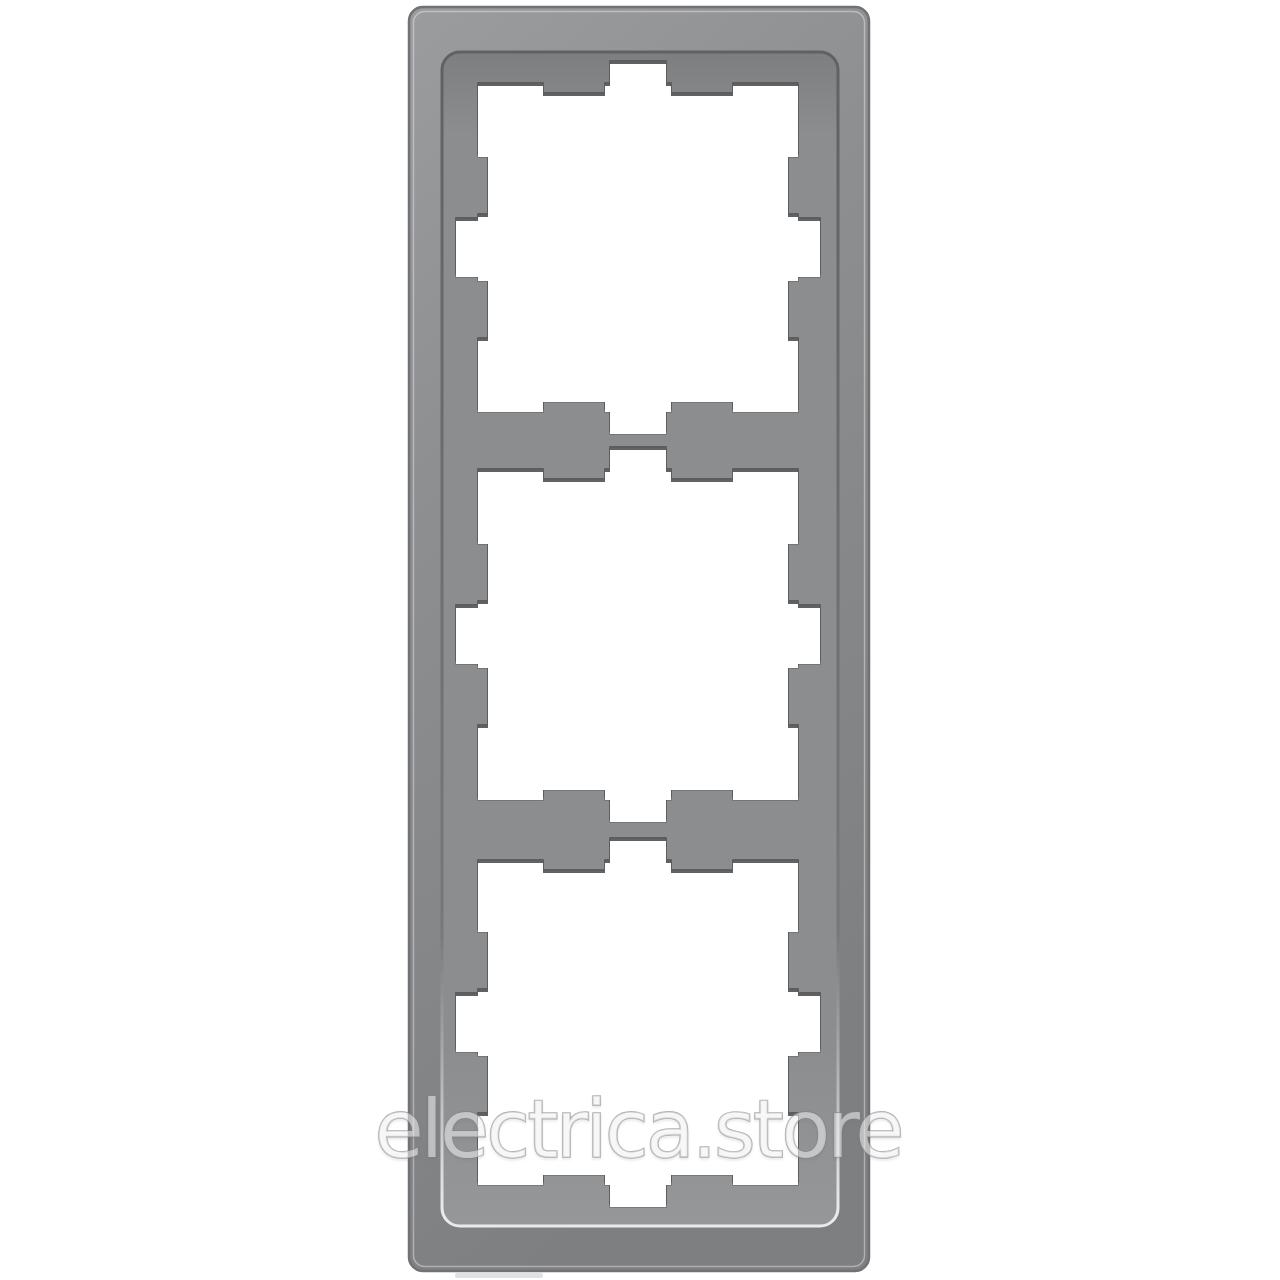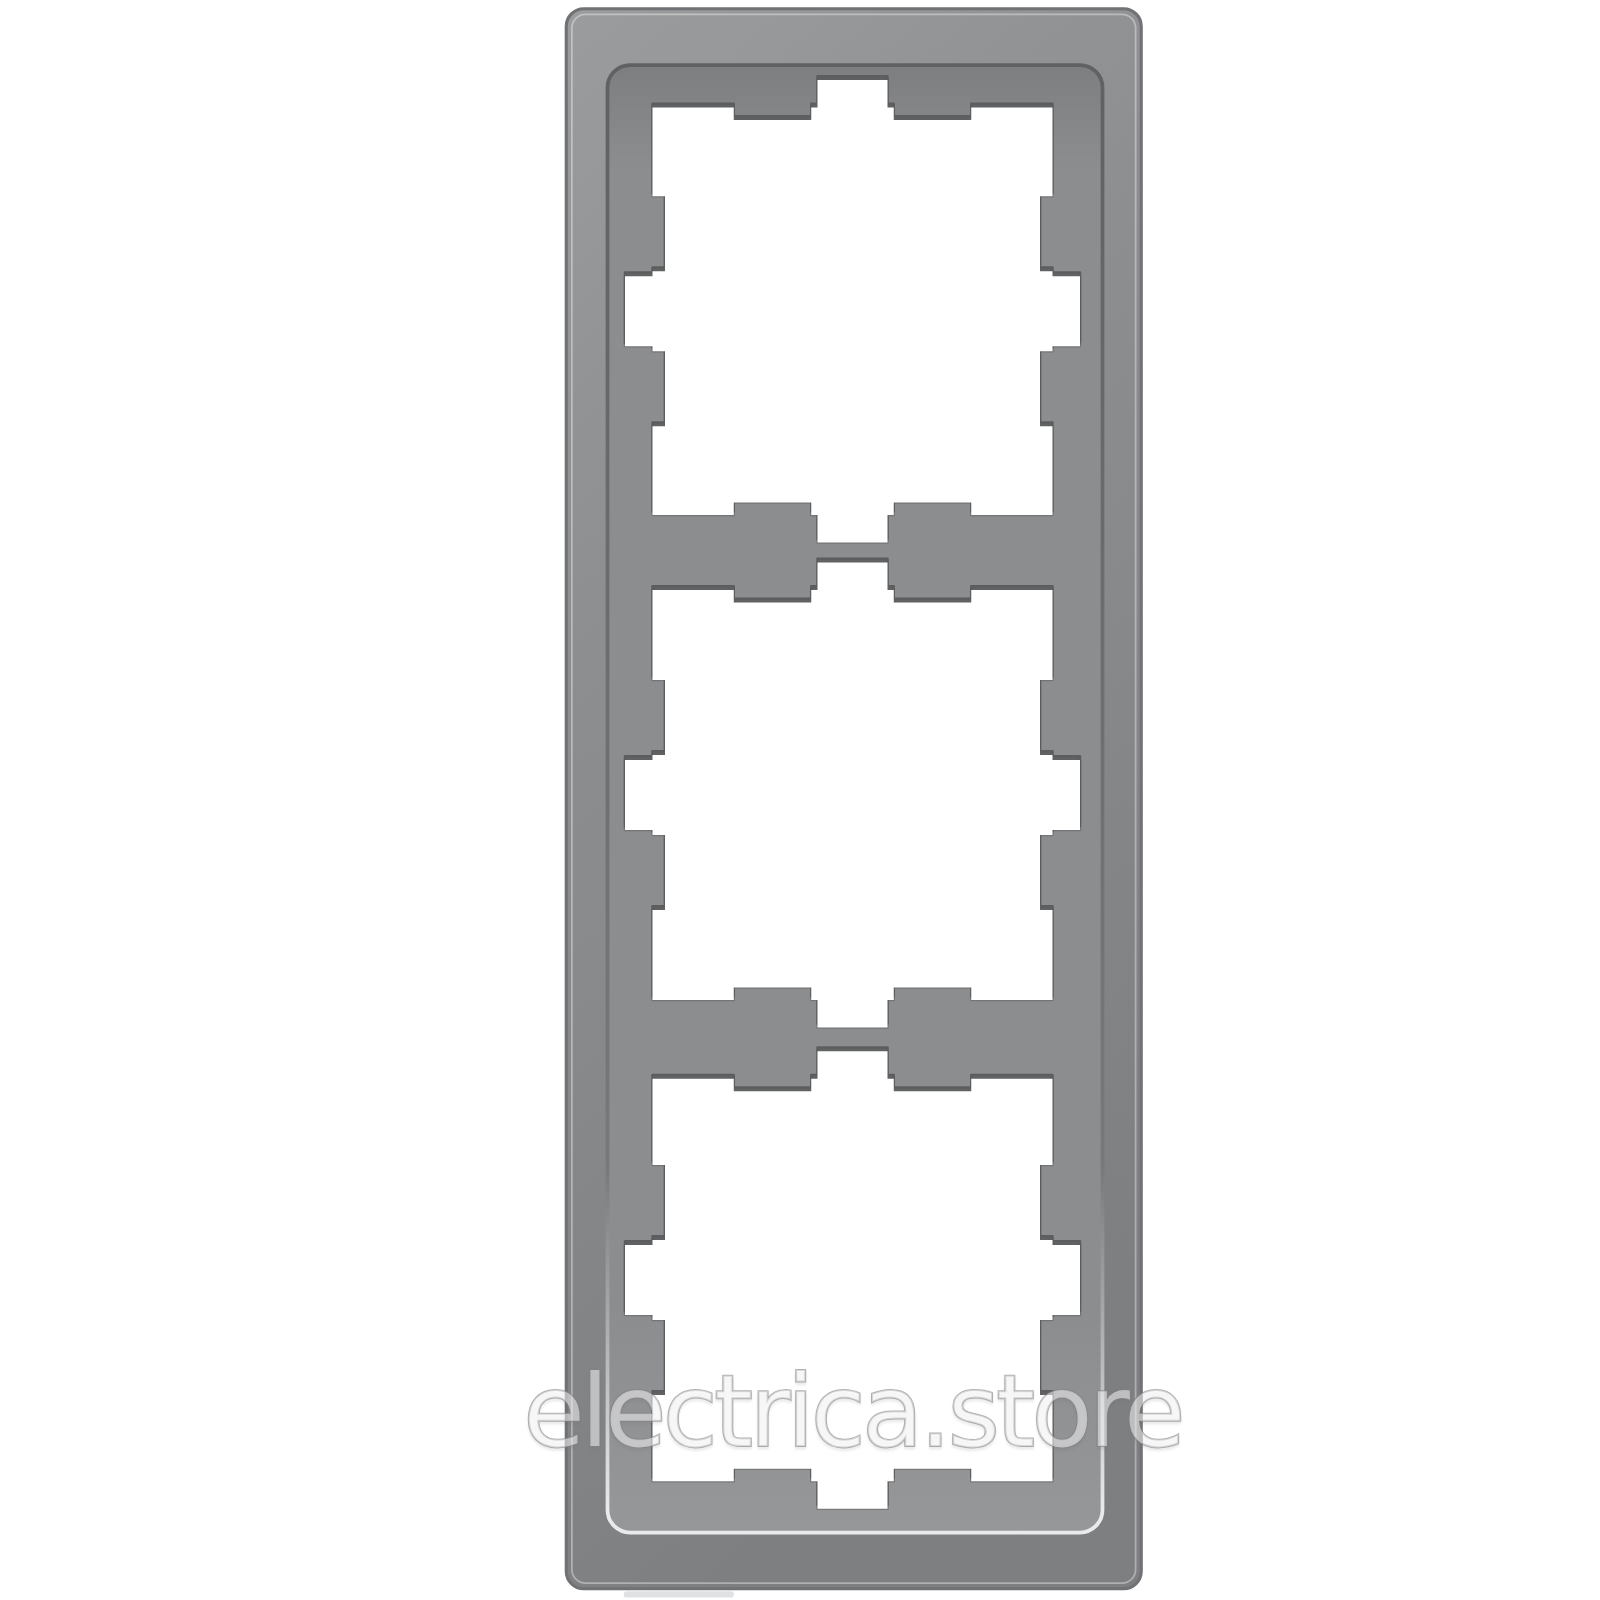--- a/index.html
+++ b/index.html
@@ -1,17 +1,17 @@
 <!DOCTYPE html>
 <html><head>
 <meta charset="utf-8">
 <style>
   html,body{margin:0;padding:0;background:#fff;}
   .stage{position:relative;width:1176px;height:1280px;background:#fff;overflow:hidden;
-         font-family:"DejaVu Sans", sans-serif;margin-left:44px;}
+         font-family:"DejaVu Sans", sans-serif;}
   svg{display:block;}
   .watermark{
     font-family:"DejaVu Sans", sans-serif;
     font-size:80px;
     font-weight:400;
     letter-spacing:-3px;
     paint-order:stroke fill;
     stroke-width:1.6px;
     filter:drop-shadow(0 2px 1px rgba(110,110,112,0.22));
   }

